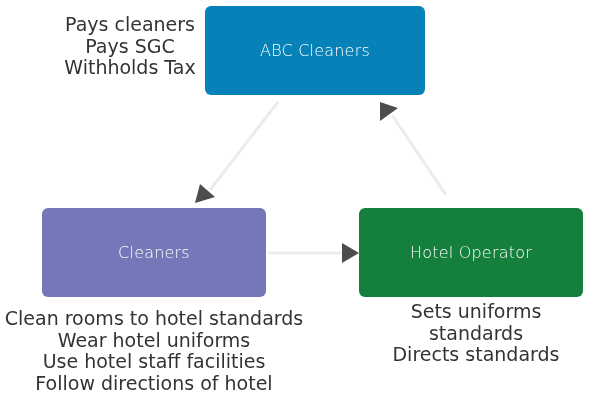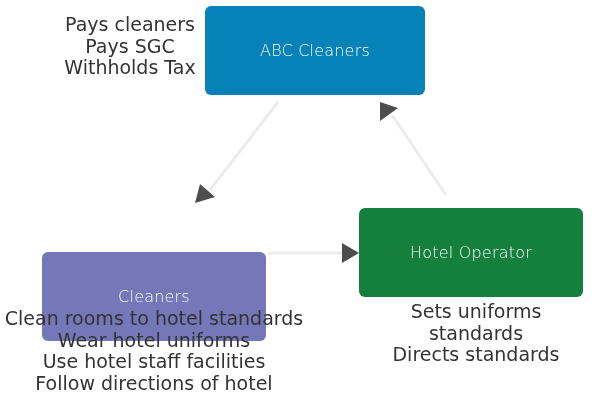--- a/index.html
+++ b/index.html
@@ -2,21 +2,21 @@
 <html><head>
 <meta charset="utf-8">
 <style>
   html, body { margin:0; padding:0; background:#ffffff; }
   body { width:600px; height:400px; position:relative; overflow:hidden;
          font-family:"DejaVu Sans", sans-serif; }
   .node { position:absolute; border-radius:6px; color:#ffffff;
           display:flex; align-items:center; justify-content:center;
           font-size:16px; font-weight:300; letter-spacing:0.2px; }
   #abc { left:205px; top:6px; width:220px; height:89px; background:#0782b8; }
-  #cln { left:42px; top:208px; width:224px; height:89px; background:#7478b8;margin-top:44px; }
+  #cln { left:42px; top:208px; width:224px; height:89px; background:#7478b8; }
   #hot { left:359px; top:208px; width:224px; height:89px; background:#15803d; }
   .note { position:absolute; text-align:center; color:#333333;
           font-size:19px; line-height:21.5px; }
   #note-abc { left:50px; top:14px; width:160px; }
   #note-cln { left:0px; top:308px; width:308px; }
   #note-hot { left:366px; top:301px; width:220px; }
   svg { position:absolute; left:0; top:0; }
 </style>
 </head>
 <body>

